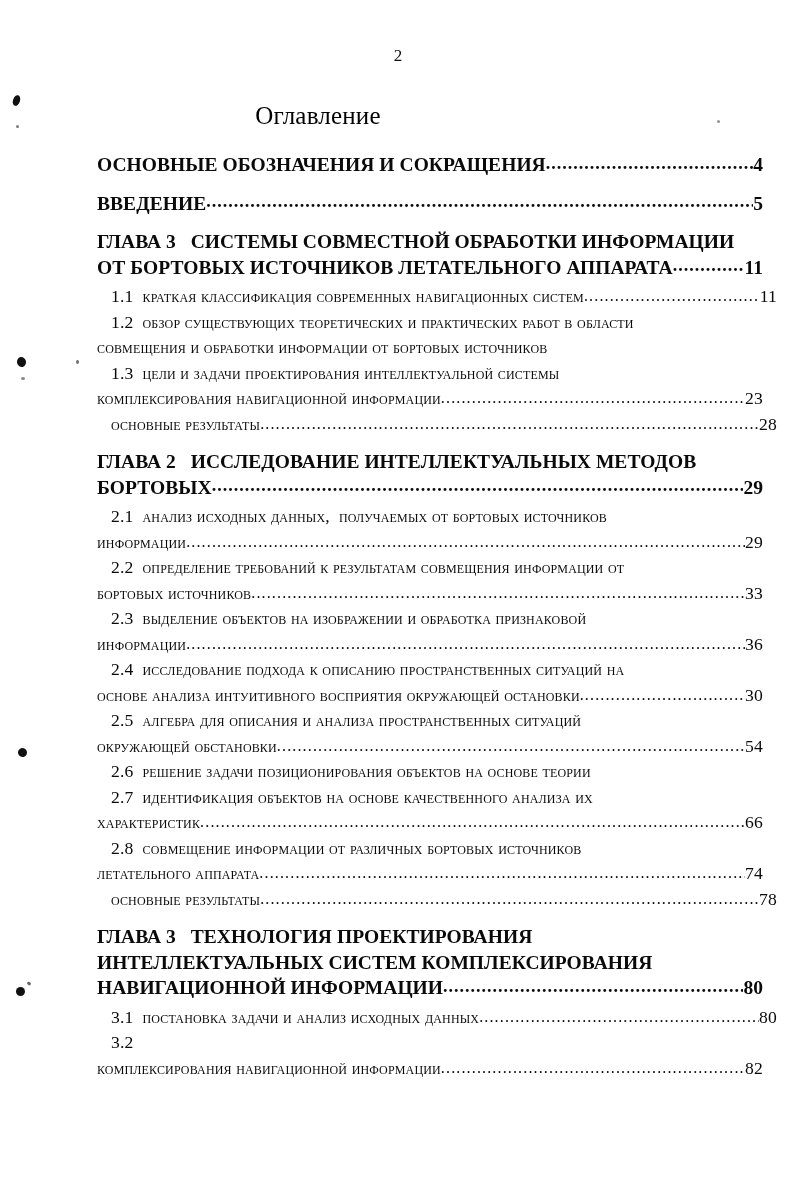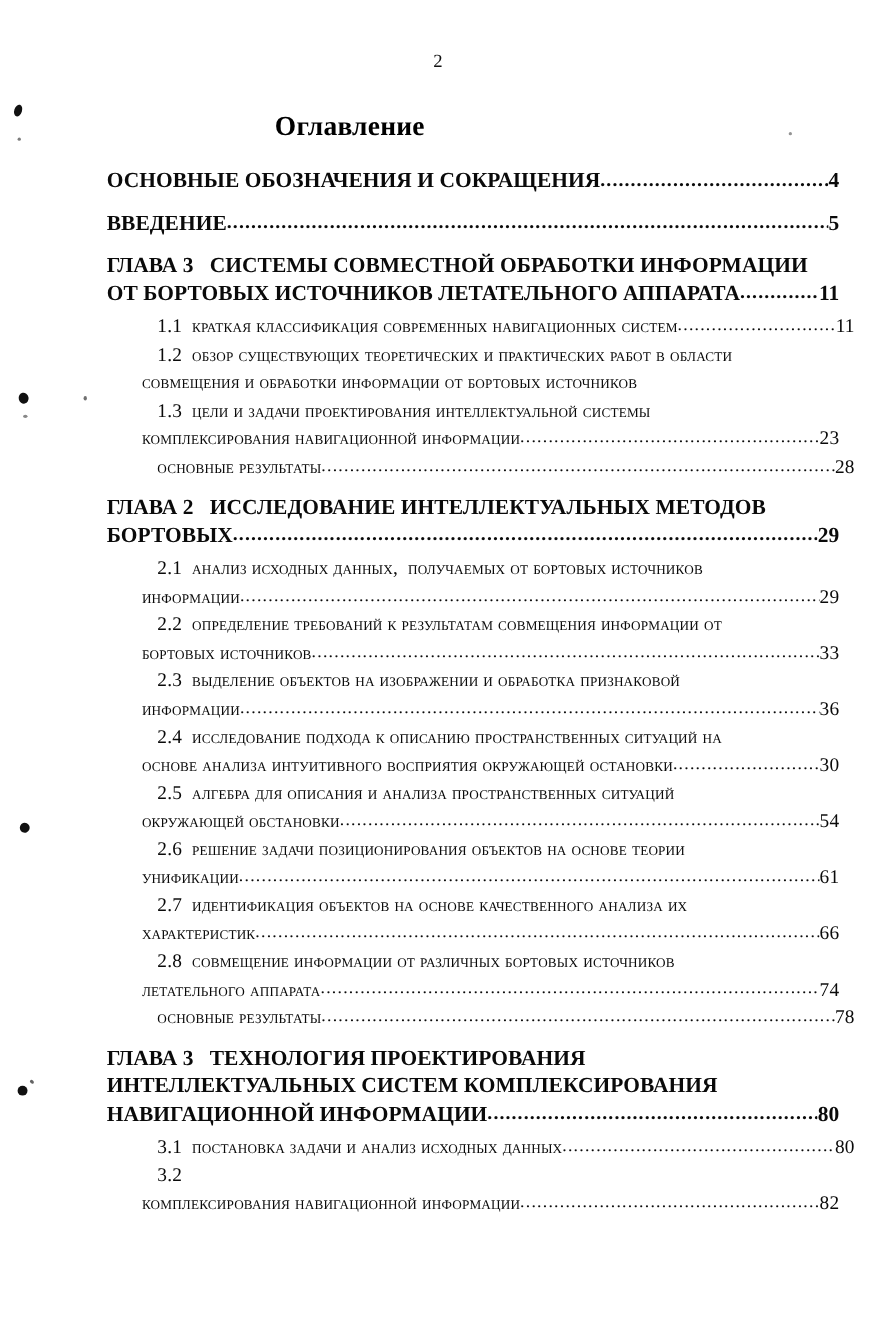--- a/index.html
+++ b/index.html
@@ -34,21 +34,21 @@
 
   
   .toc-title {
     position: absolute;
     top: 101px;
     left: 0;
     width: 636px;
     text-align: center;
     font-size: 25px;
     line-height: 30px;
-    font-weight: bold;
+    font-weight: normal;
     letter-spacing: 0.2px;
     color: #000;
   }
 
   
   .toc {
     position: absolute;
     top: 152px;
     left: 97px;
     width: 666px;
@@ -104,21 +104,20 @@
   .lvl1 .pg { font-size: 19.5px; }
   .lvl1 .leader { letter-spacing: 1.0px; font-size: 18px; }
 
   
   .lvl2 {
     font-size: 17.6px;
     line-height: 25.5px;
     font-variant: small-caps;
     text-transform: lowercase;
     letter-spacing: 0.15px;
-    margin-left: 32px;
   }
   .lvl2 .pg {
     font-variant: normal;
     text-transform: none;
     font-size: 17.6px;
   }
   .lvl2 .leader {
     font-variant: normal;
     text-transform: none;
     font-size: 16px;
@@ -207,21 +206,20 @@
       <div class="entry lvl2">
         <div class="ln indent"><span class="txt num">2.4&nbsp;&nbsp;</span><span class="txt">Исследование подхода к описанию пространственных ситуаций на</span></div>
         <div class="ln"><span class="txt">основе анализа интуитивного восприятия окружающей остановки</span><span class="leader"></span><span class="pg">30</span></div>
       </div>
       <div class="entry lvl2">
         <div class="ln indent"><span class="txt num">2.5&nbsp;&nbsp;</span><span class="txt">Алгебра для описания и анализа пространственных ситуаций</span></div>
         <div class="ln"><span class="txt">окружающей обстановки</span><span class="leader"></span><span class="pg">54</span></div>
       </div>
       <div class="entry lvl2">
         <div class="ln indent"><span class="txt num">2.6&nbsp;&nbsp;</span><span class="txt">Решение задачи позиционирования объектов на основе теории</span></div>
-        <div class="ln"><span class="txt">унификации</span><span class="leader"></span><span class="pg">61</span></div>
       </div>
       <div class="entry lvl2">
         <div class="ln indent"><span class="txt num">2.7&nbsp;&nbsp;</span><span class="txt">Идентификация объектов на основе качественного анализа их</span></div>
         <div class="ln"><span class="txt">характеристик</span><span class="leader"></span><span class="pg">66</span></div>
       </div>
       <div class="entry lvl2">
         <div class="ln indent"><span class="txt num">2.8&nbsp;&nbsp;</span><span class="txt">Совмещение информации от различных бортовых источников</span></div>
         <div class="ln"><span class="txt">летательного аппарата</span><span class="leader"></span><span class="pg">74</span></div>
       </div>
       <div class="entry lvl2">

